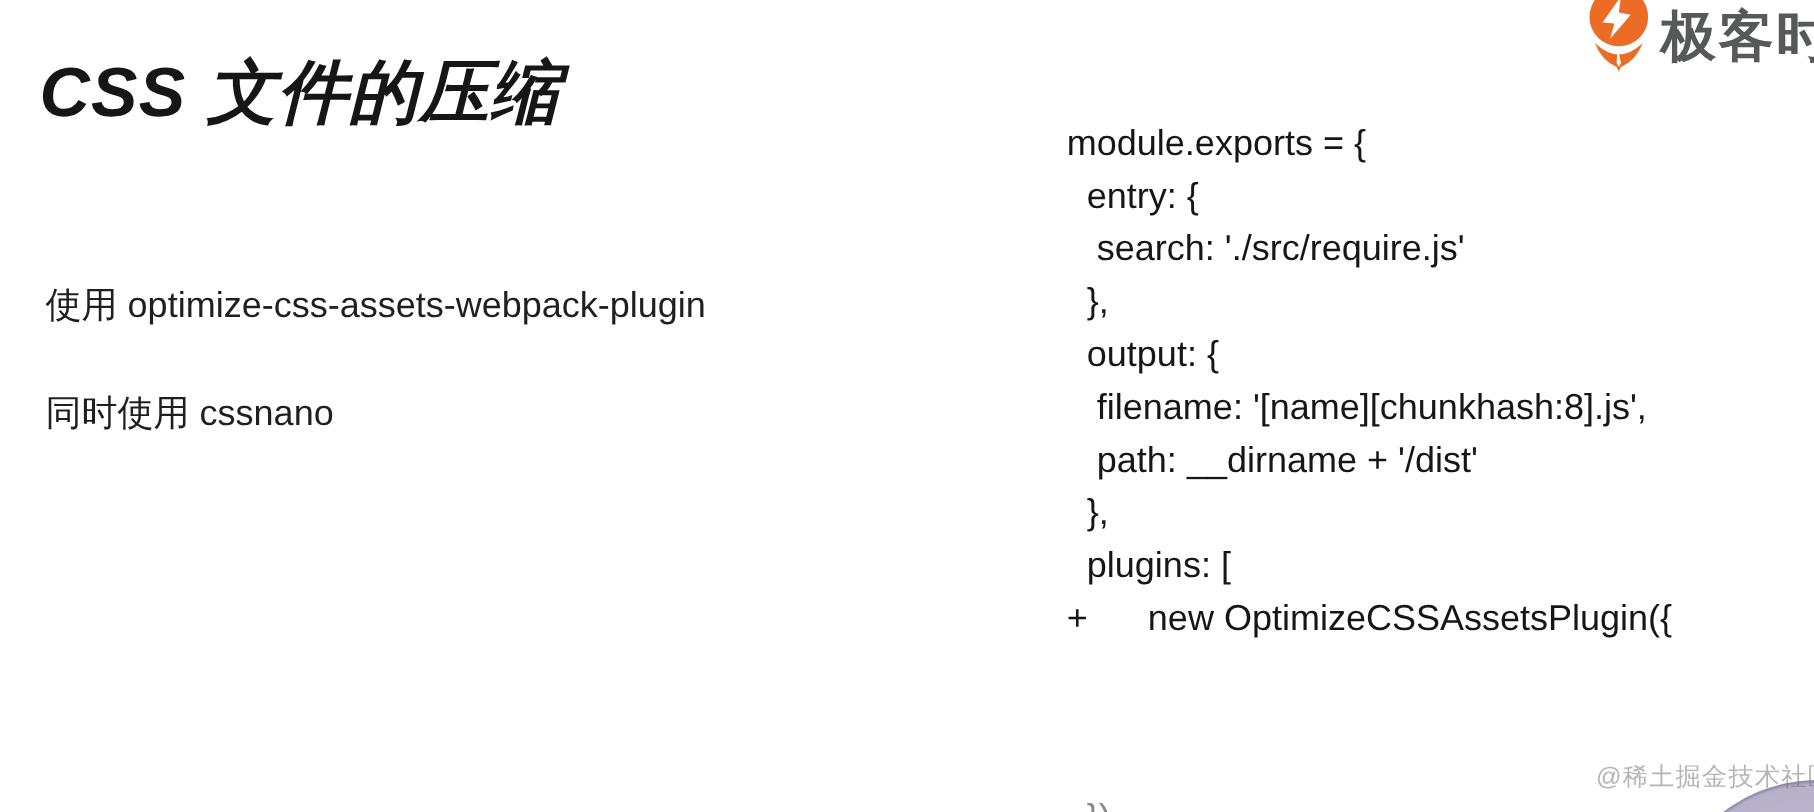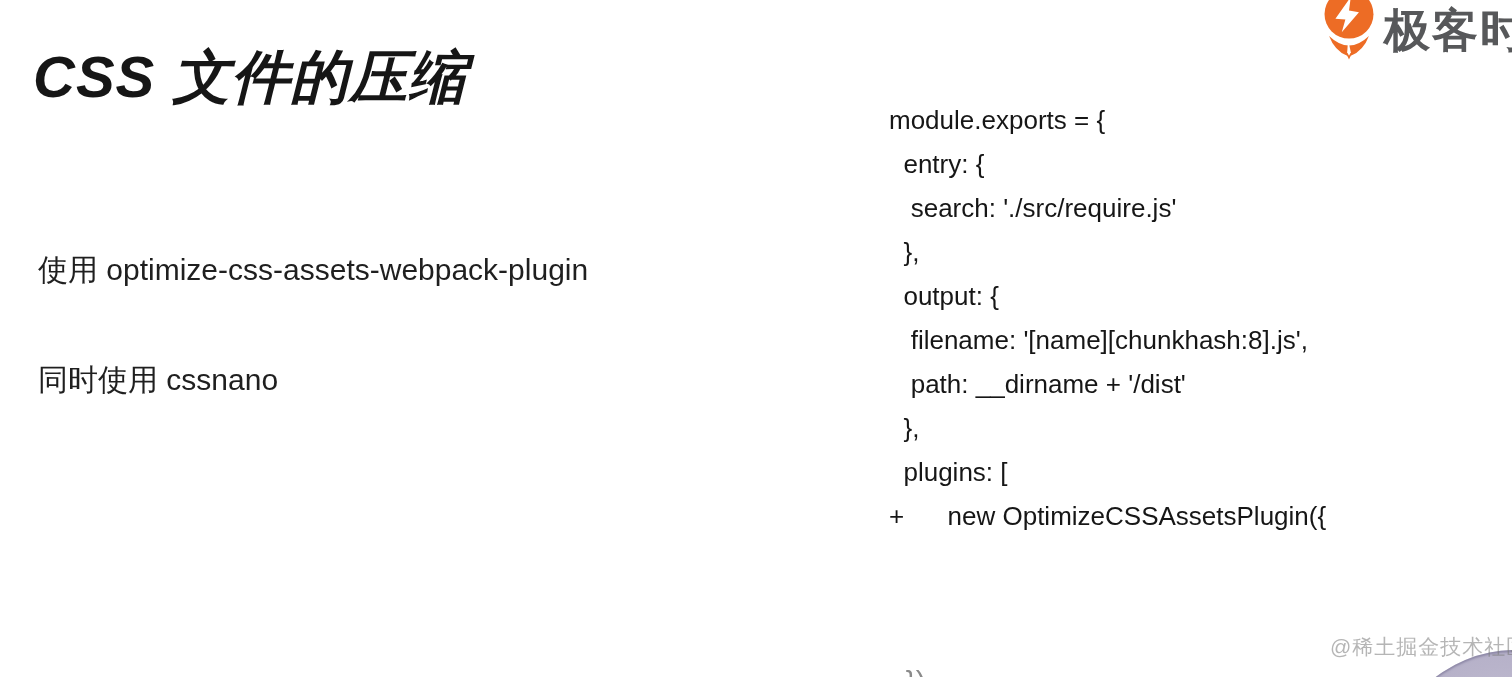--- a/index.html
+++ b/index.html
@@ -26,29 +26,28 @@
     color:#161616;
     white-space:nowrap;
     font-style:italic;
   }
   .bullet{
     position:absolute;
     left:38px;
     font-size:30px;
     color:#1f1f1f;
     white-space:nowrap;
-    margin-top:16px;
   }
   .bullet.b1{top:234px;}
-  .bullet.b2{top:344px;}
+  .bullet.b2{top:324px;}
   .code{
     position:absolute;
     left:889px;top:98px;
     z-index:2;
-    font-size:26px;
+    font-size:30px;
     line-height:44px;
     color:#161616;
   }
   .code-line{white-space:pre;}
   .code-line-clipped{
     position:absolute;
     left:889px;top:660px;
     z-index:2;
     font-size:30px;
     line-height:44px;

